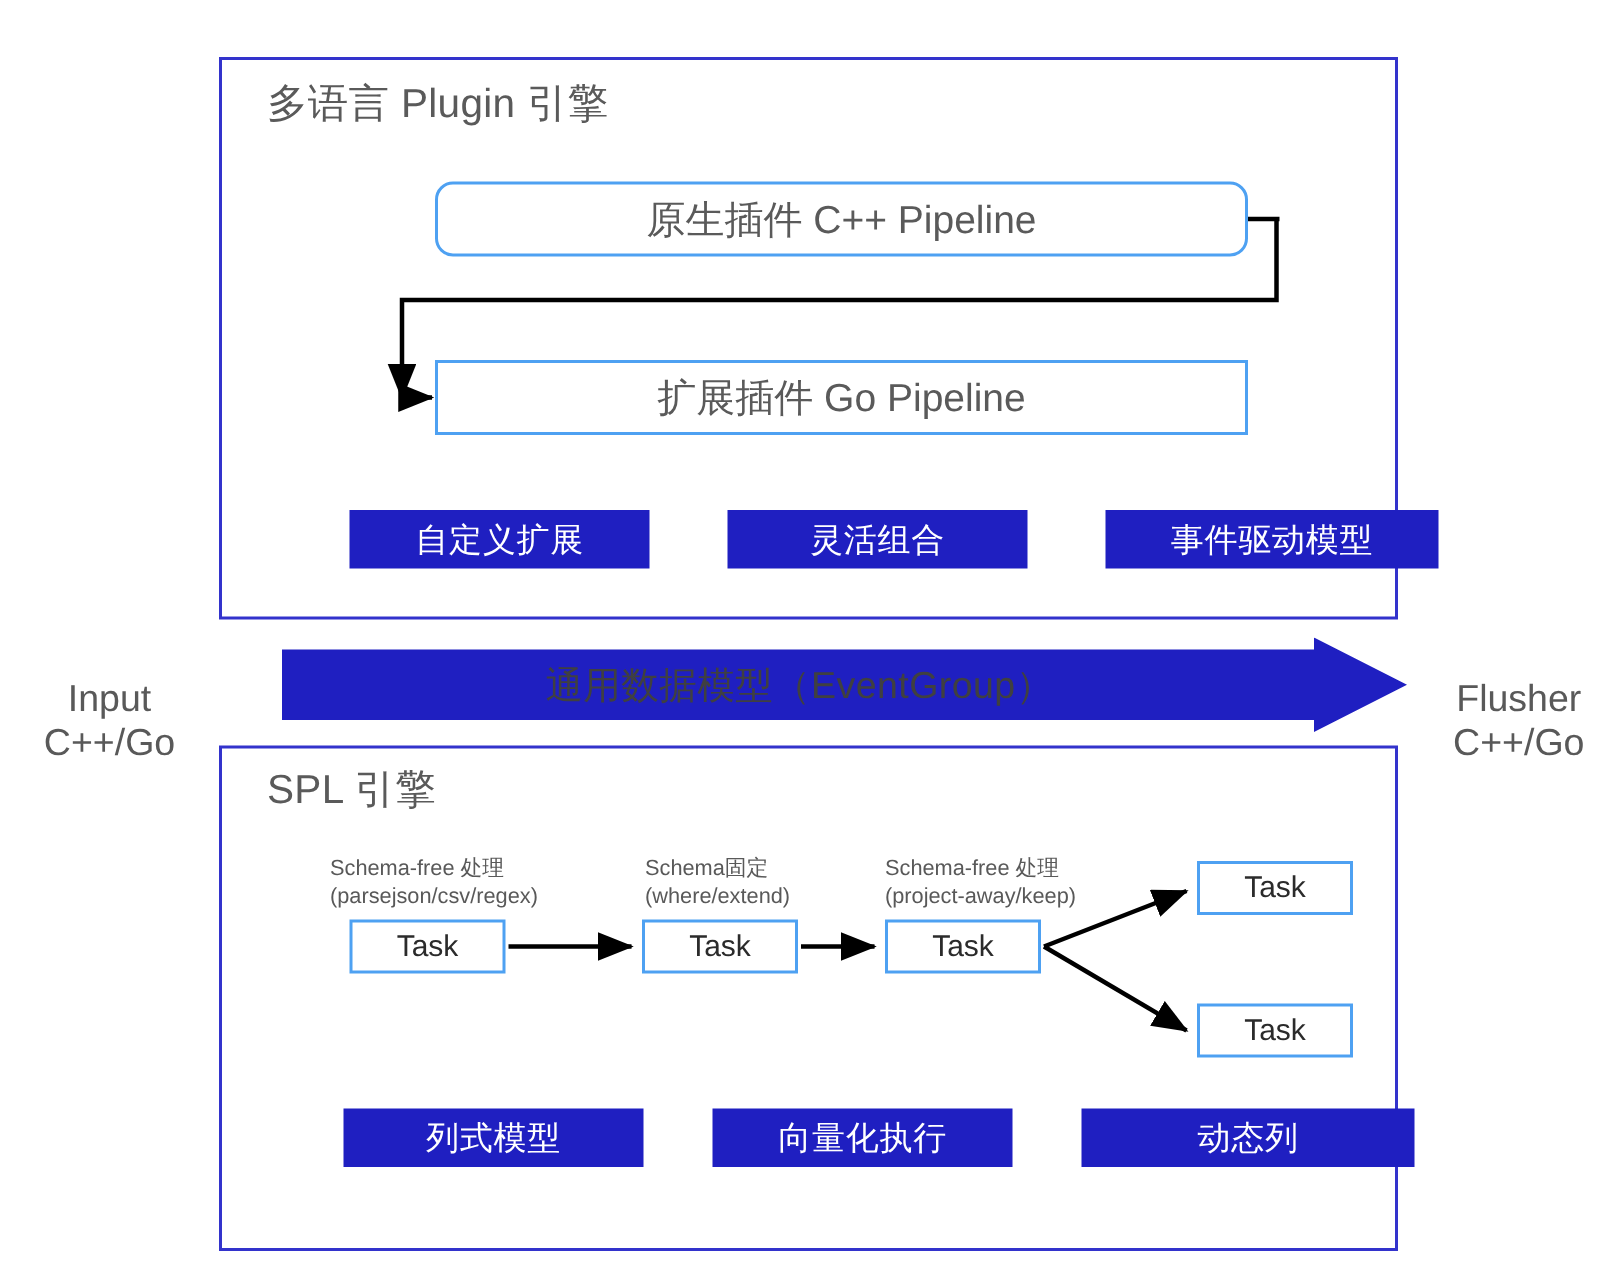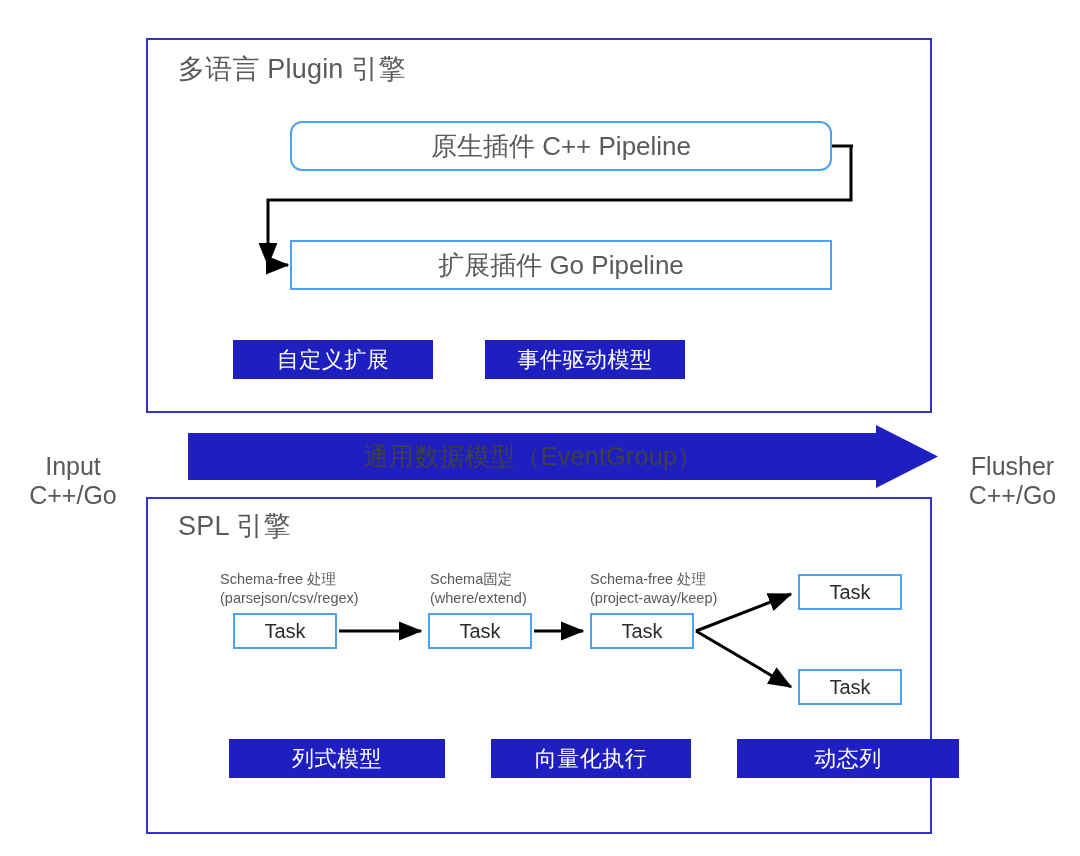--- a/index.html
+++ b/index.html
@@ -87,21 +87,21 @@
     align-items: center;
     justify-content: center;
     white-space: nowrap;
     letter-spacing: 0.5px;
     box-sizing: border-box;
   }
   #plugin-chip-row .chip:nth-child(1) { width: 200px; margin-right: 52px; }
   #plugin-chip-row .chip:nth-child(2) { width: 200px; margin-right: 52px; }
   #plugin-chip-row .chip:nth-child(3) { width: 222px; }
 
-  #spl-chip-row .chip:nth-child(1) { width: 216px; margin-right: 46px; }
+  #spl-chip-row .chip:nth-child(1) { width: 200px; margin-right: 46px; }
   #spl-chip-row .chip:nth-child(2) { width: 200px; margin-right: 46px; }
   #spl-chip-row .chip:nth-child(3) { width: 222px; }
 
   
   #data-model-arrow {
     position: absolute;
     left: 188px;
     top: 425px;
     width: 750px;
     height: 63px;
@@ -198,20 +198,23 @@
       </marker>
     </defs>
     <path d="M 851,146 L 851,200 L 268,200 L 268,265" fill="none" stroke="#000000" stroke-width="3" marker-end="url(#arrow-black-sm)"></path>
     <path d="M 832,146 L 853,146" fill="none" stroke="#000000" stroke-width="3"></path>
     <path d="M 268,265 L 288,265" fill="none" stroke="#000000" stroke-width="3" marker-end="url(#arrow-black-sm)"></path>
   </svg>
 
   <div class="chip-row" id="plugin-chip-row">
     <div class="chip">
       <span>自定义扩展</span>
+    </div>
+    <div class="chip">
+      <span>灵活组合</span>
     </div>
     <div class="chip">
       <span>事件驱动模型</span>
     </div>
   </div>
 
   <div id="data-model-arrow">
     <svg width="750" height="63" viewBox="0 0 750 63">
       <path d="M 0,8 L 688,8 L 688,0 L 750,31.5 L 688,63 L 688,55 L 0,55 Z" fill="#1F1FC1"></path>
     </svg>

